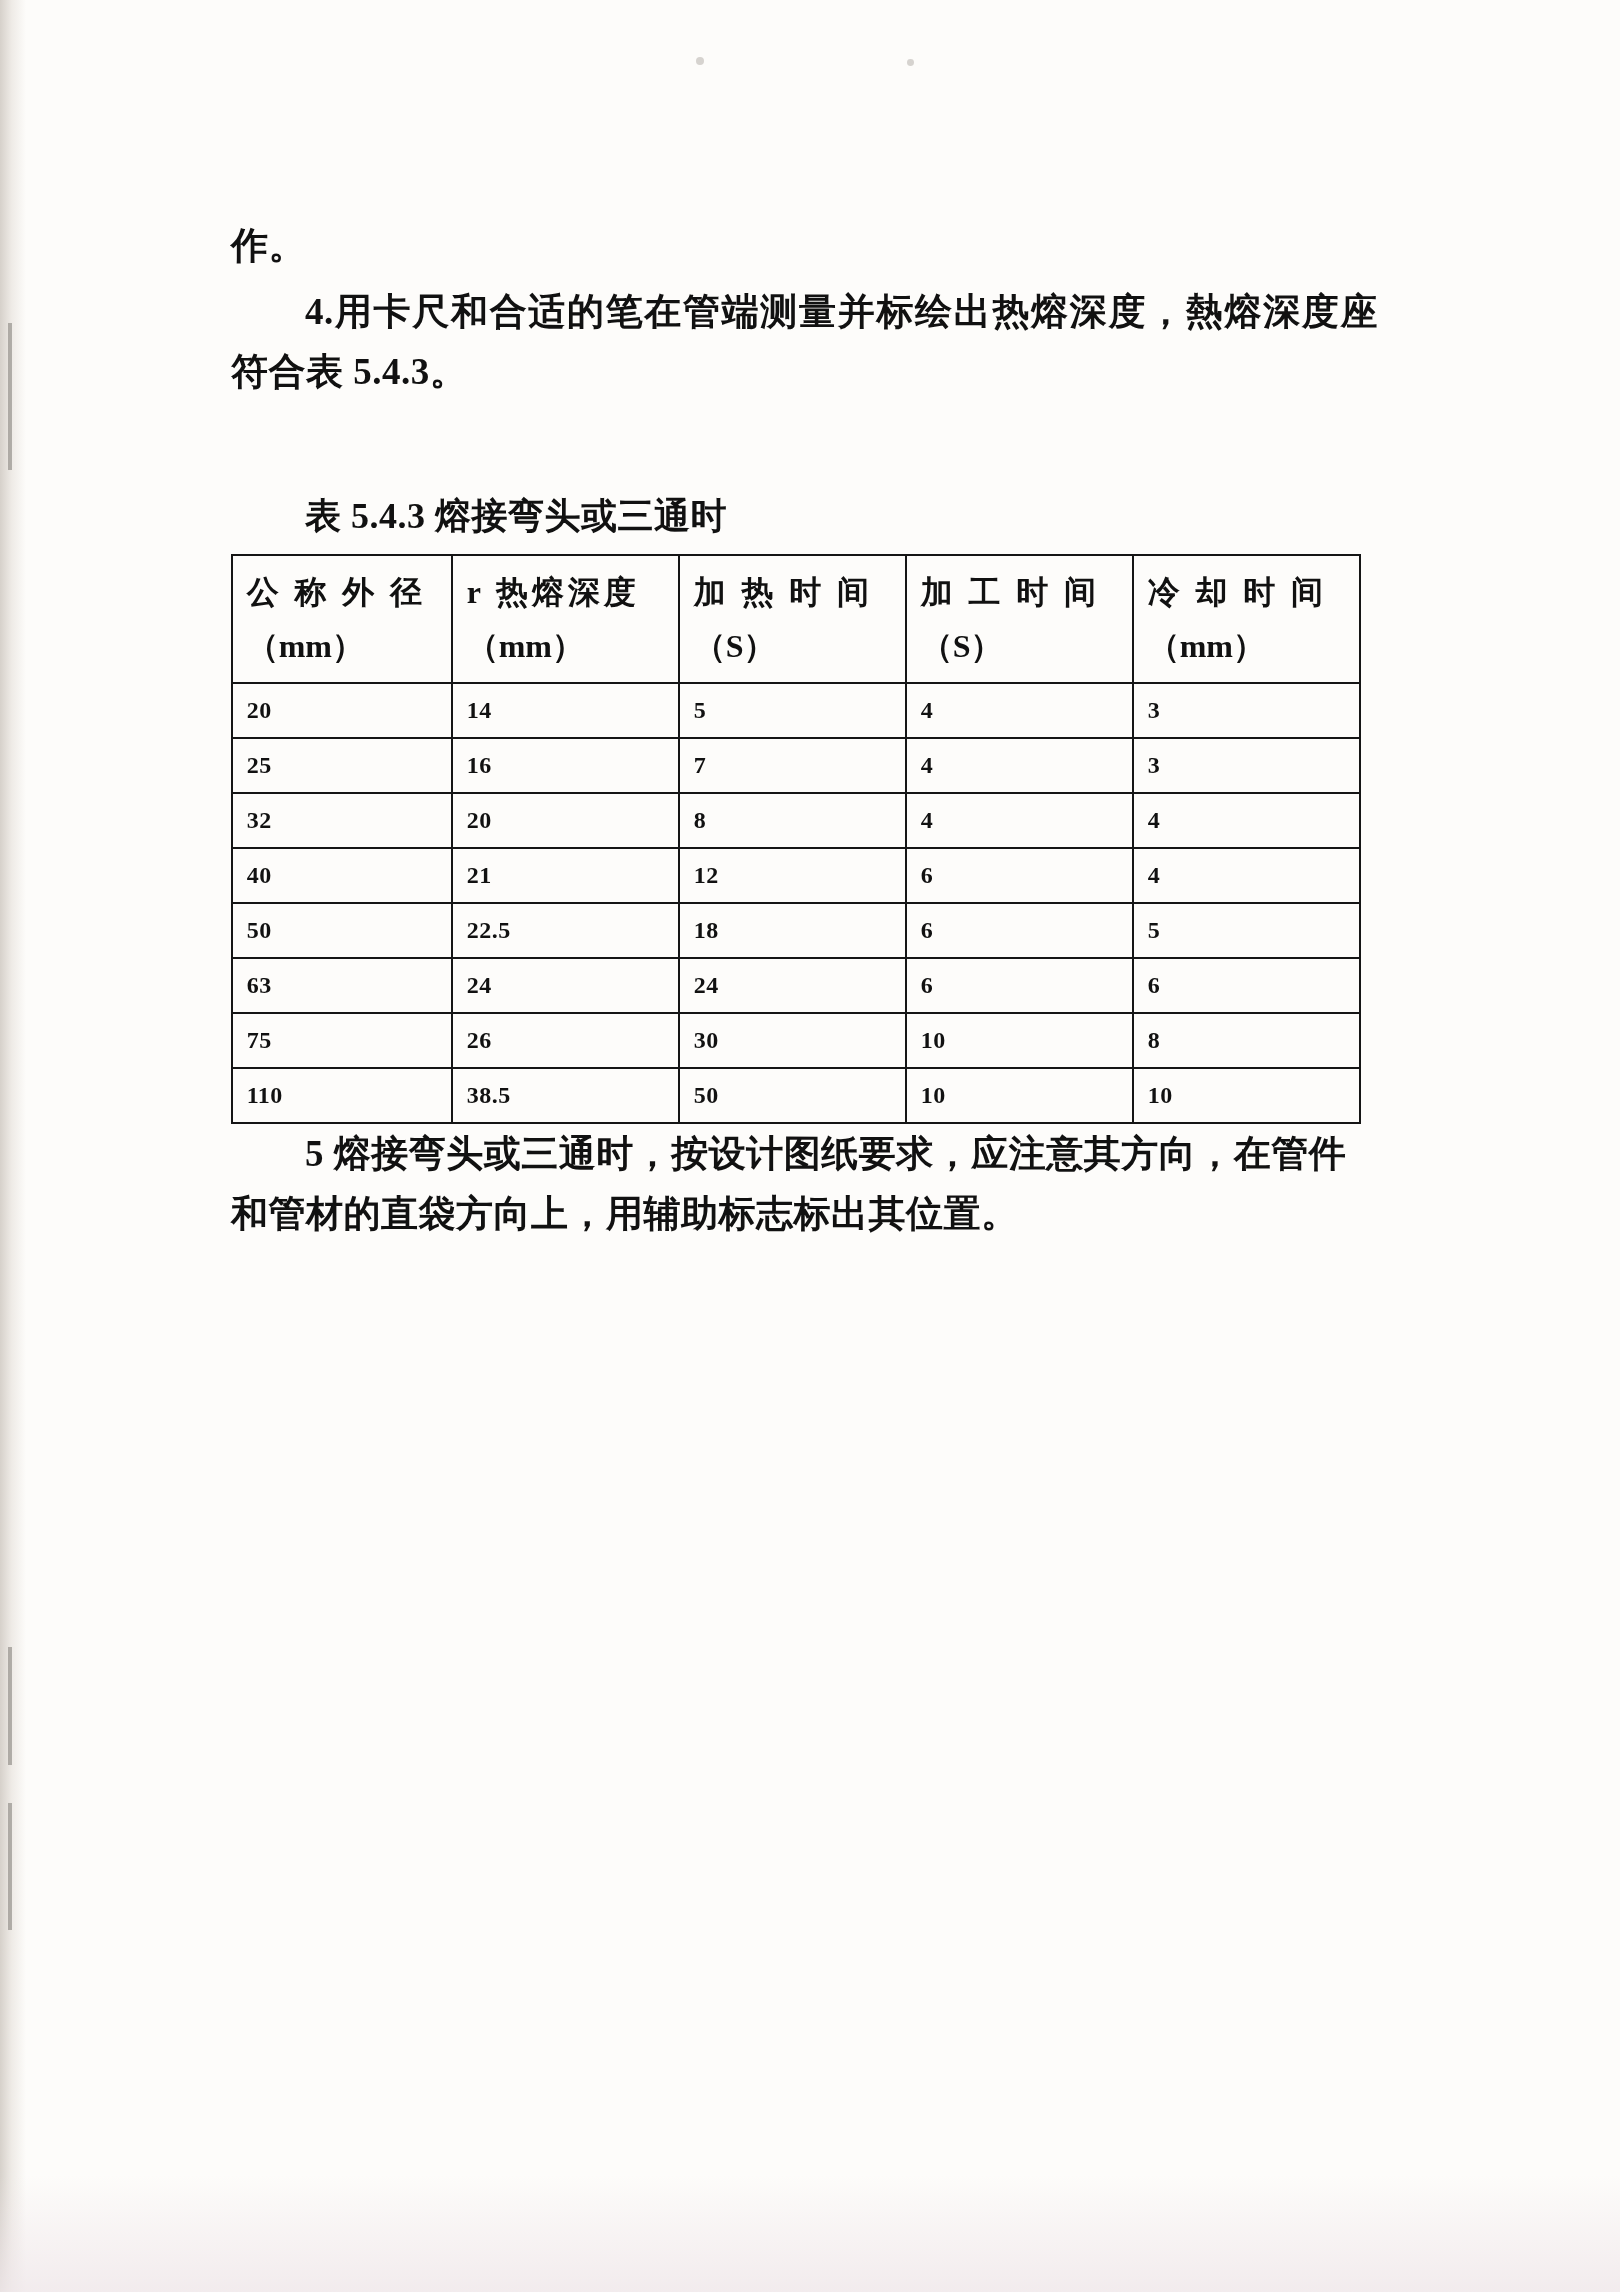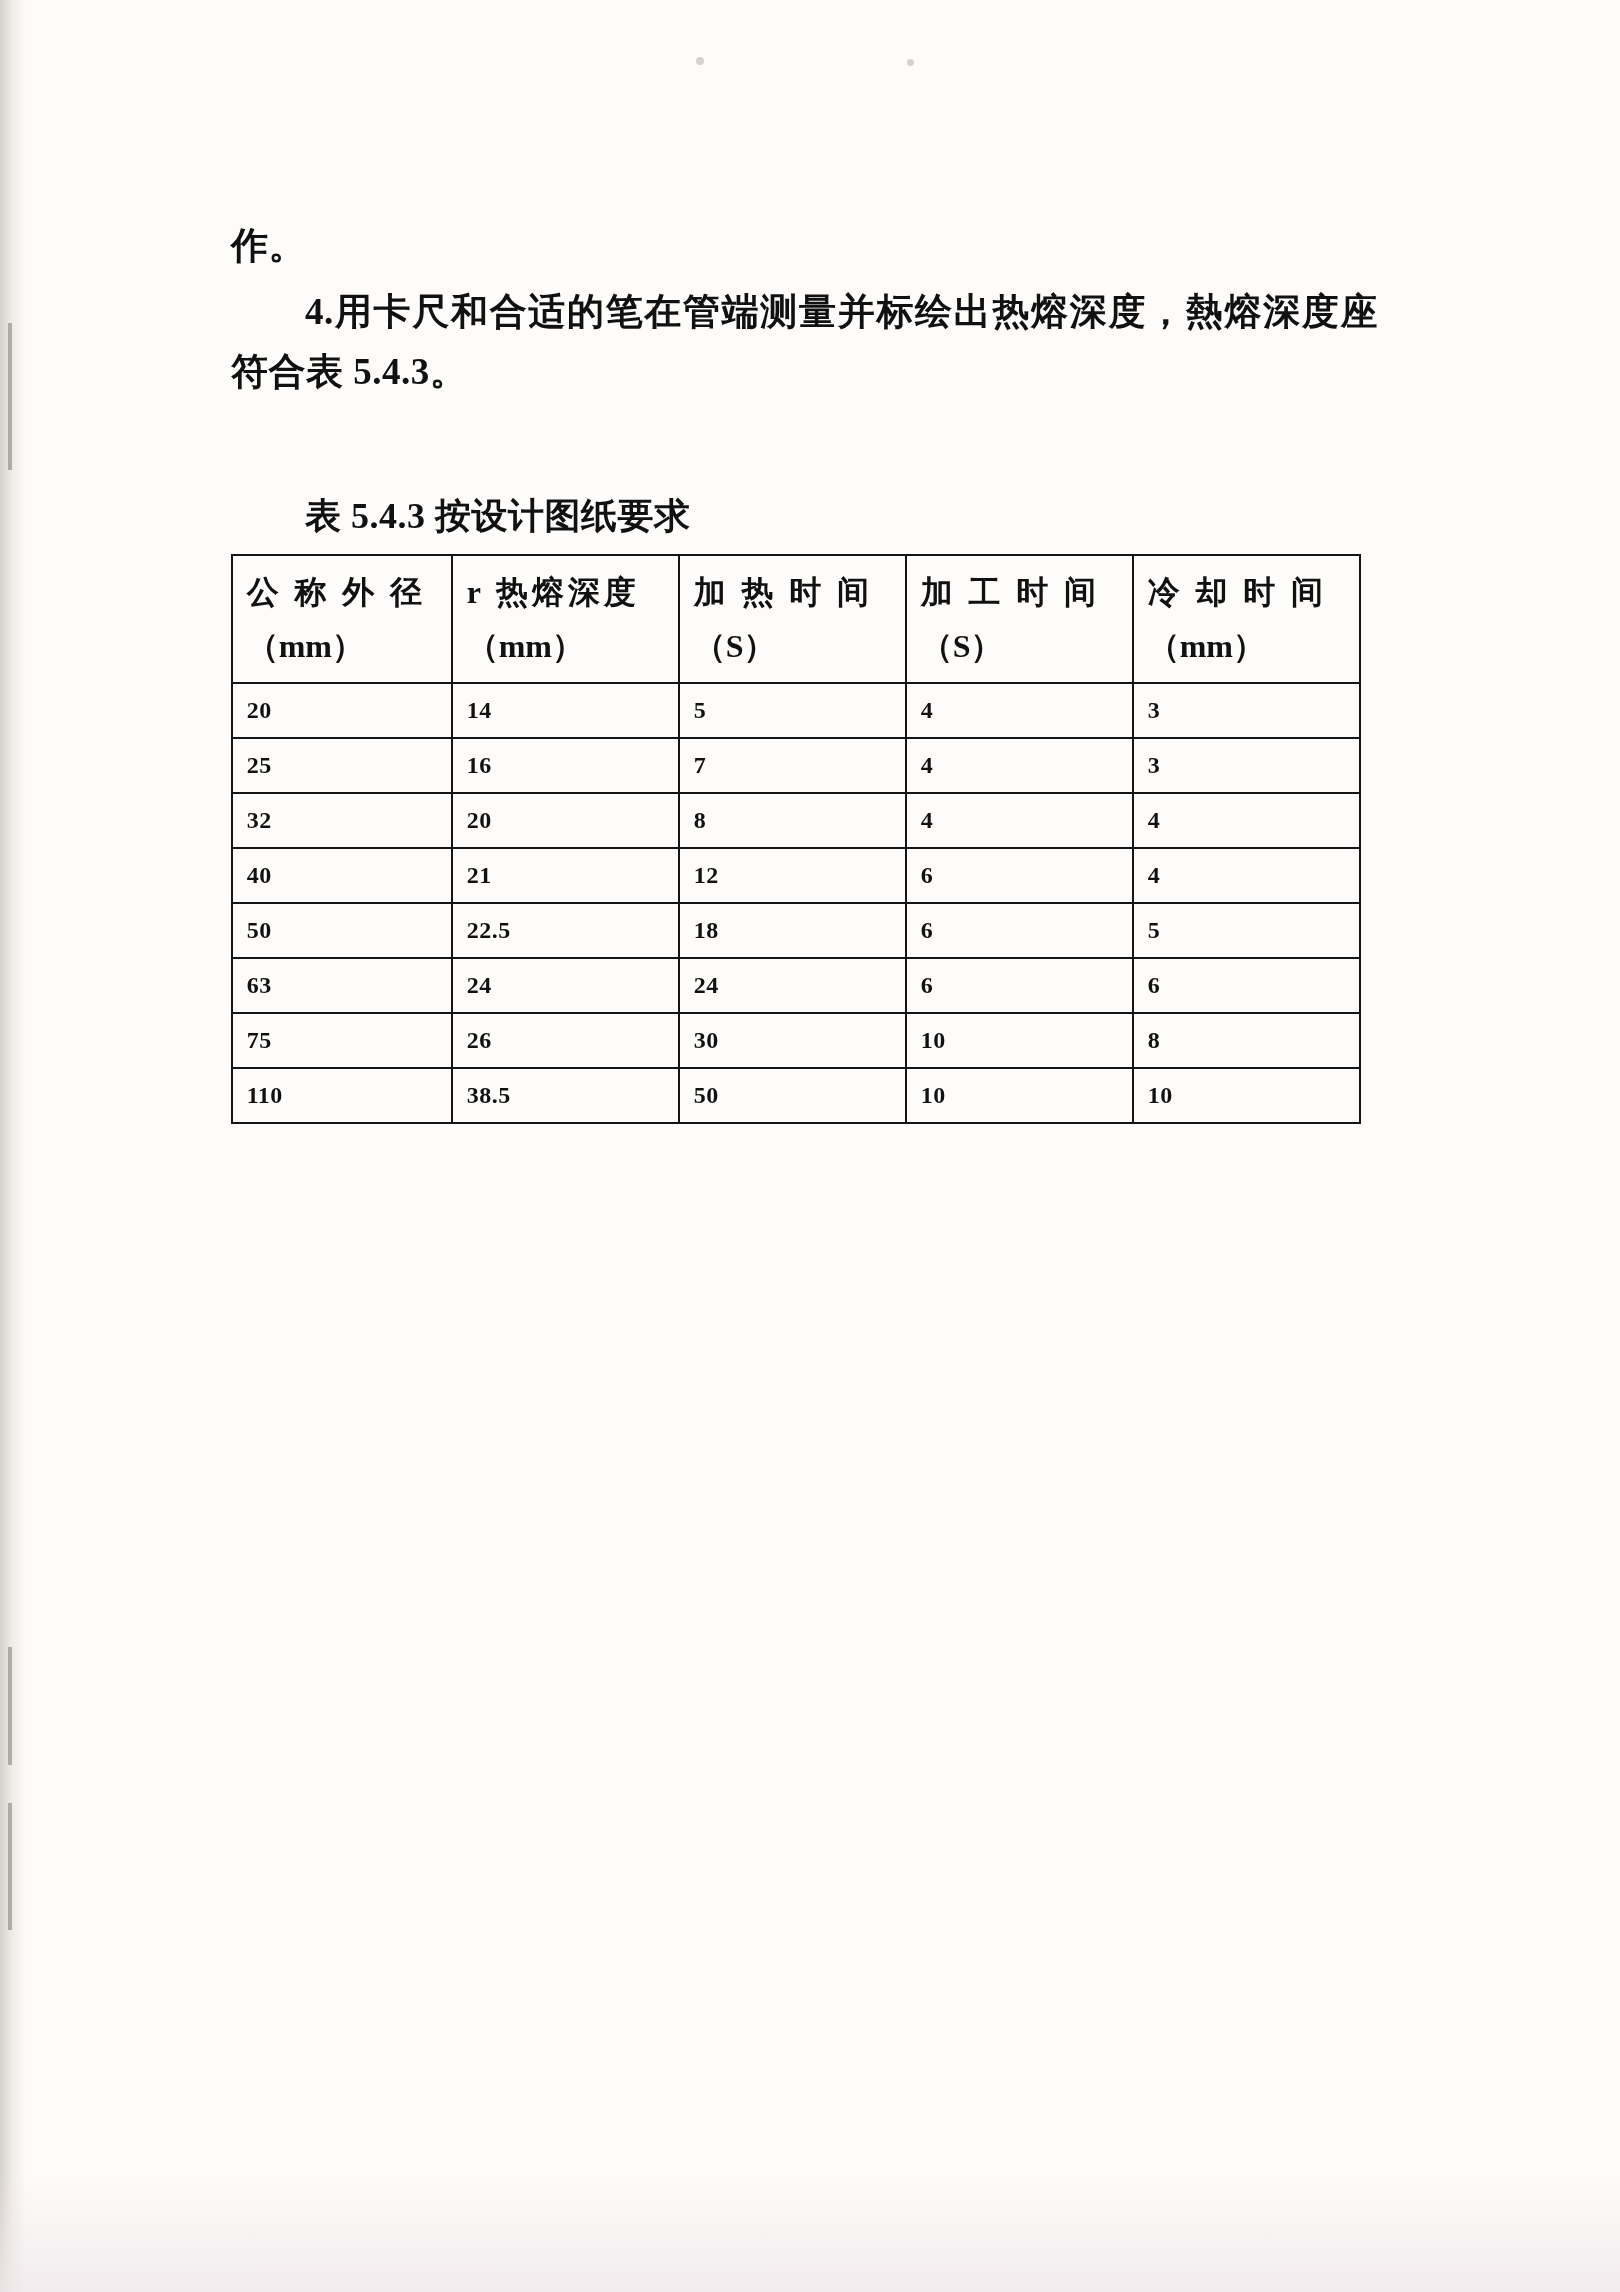--- a/index.html
+++ b/index.html
@@ -134,21 +134,21 @@
   <div class="scan-top-speck" style="left:907px;top:59px;width:6.9px;height:6.9px;"></div>
   <div class="scan-bottom-shade"></div>
 
   <div class="content">
 
     <p class="para">作。</p>
     <p class="para indent">4.用卡尺和合适的笔在管端测量并标绘出热熔深度，熱熔深度座符合表 5.4.3。</p>
 
     <div class="spacer-lg"></div>
 
-    <p class="table-caption">表 5.4.3 按设计图纸要求</p>
+    <p class="table-caption">表 5.4.3 熔接弯头或三通时</p>
 
     <table class="spec">
       <colgroup>
         <col class="c0">
           <col class="c1">
           <col class="c2">
           <col class="c3">
           <col class="c4">
       </colgroup>
       <thead>
@@ -228,16 +228,17 @@
         <tr>
           <td class="cell-num">110</td>
           <td class="cell-num">38.5</td>
           <td class="cell-num">50</td>
           <td class="cell-num">10</td>
           <td class="cell-num">10</td>
         </tr>
       </tbody>
     </table>
 
+    <p class="footer-note after-table" style="text-indent:74px;">5 熔接弯头或三通时，按设计图纸要求，应注意其方向，在管件和管材的直袋方向上，用辅助标志标出其位置。</p>
 
   </div>
 </div>
 
 
 </body></html>

